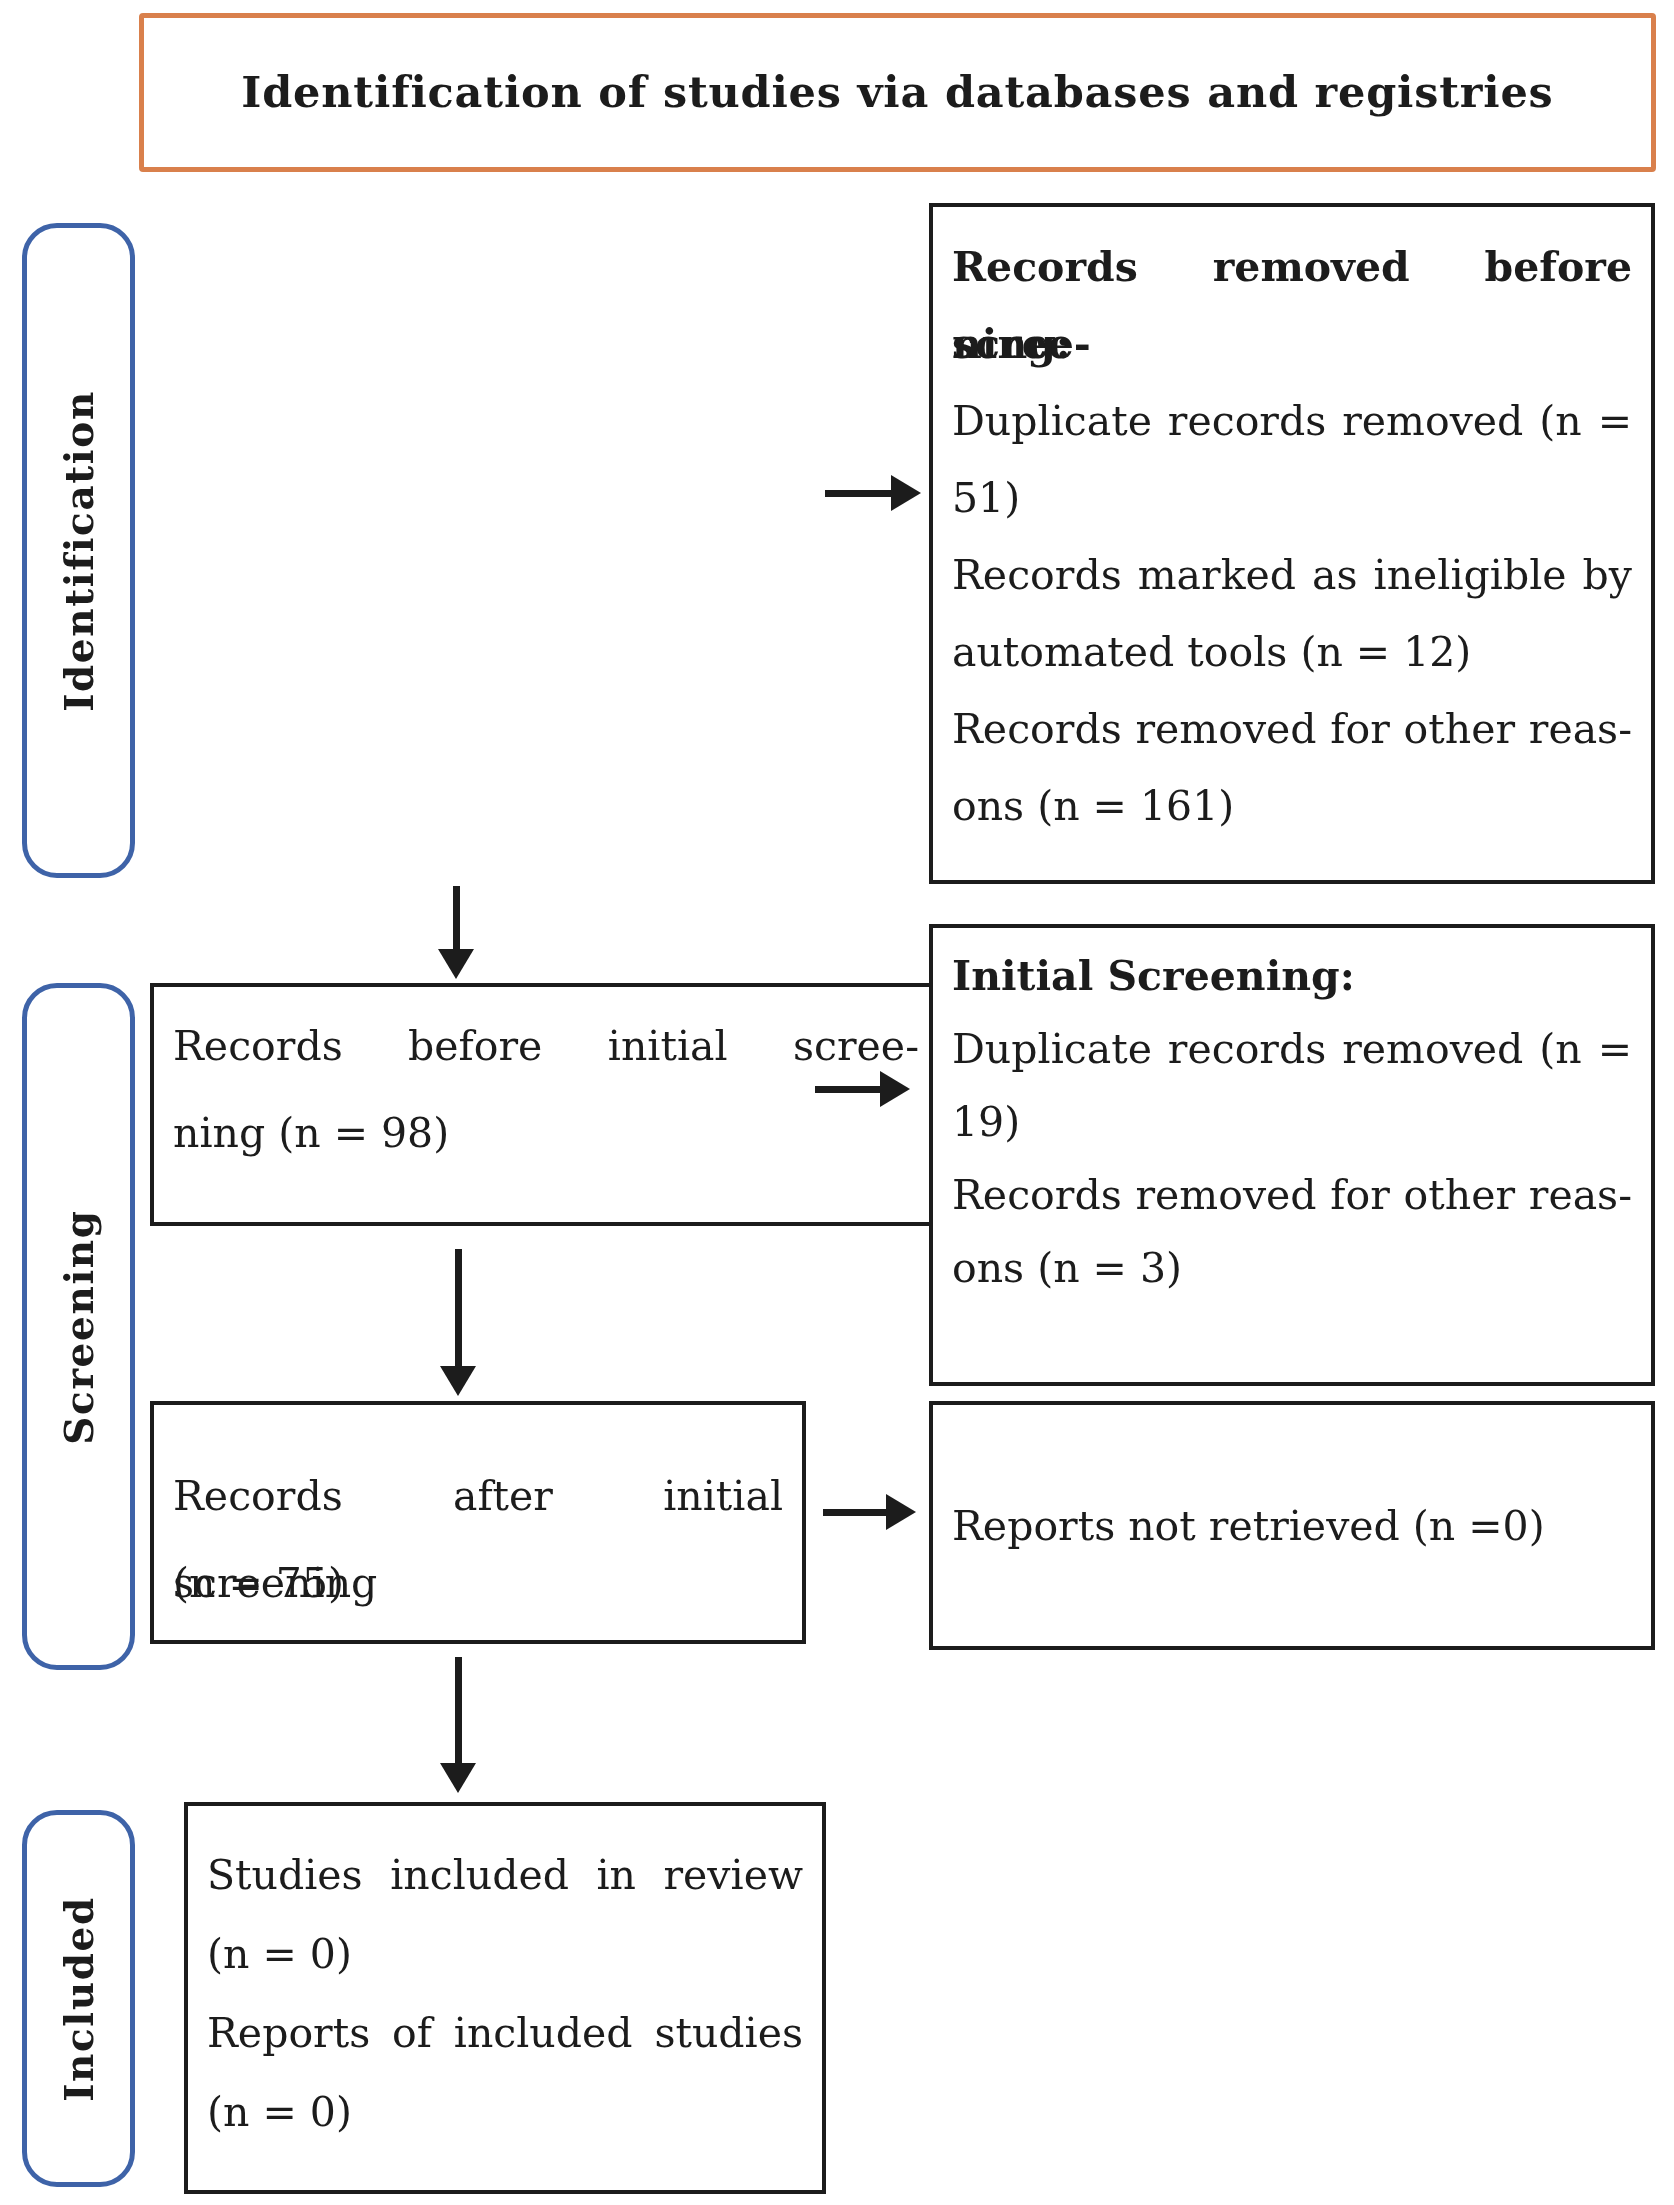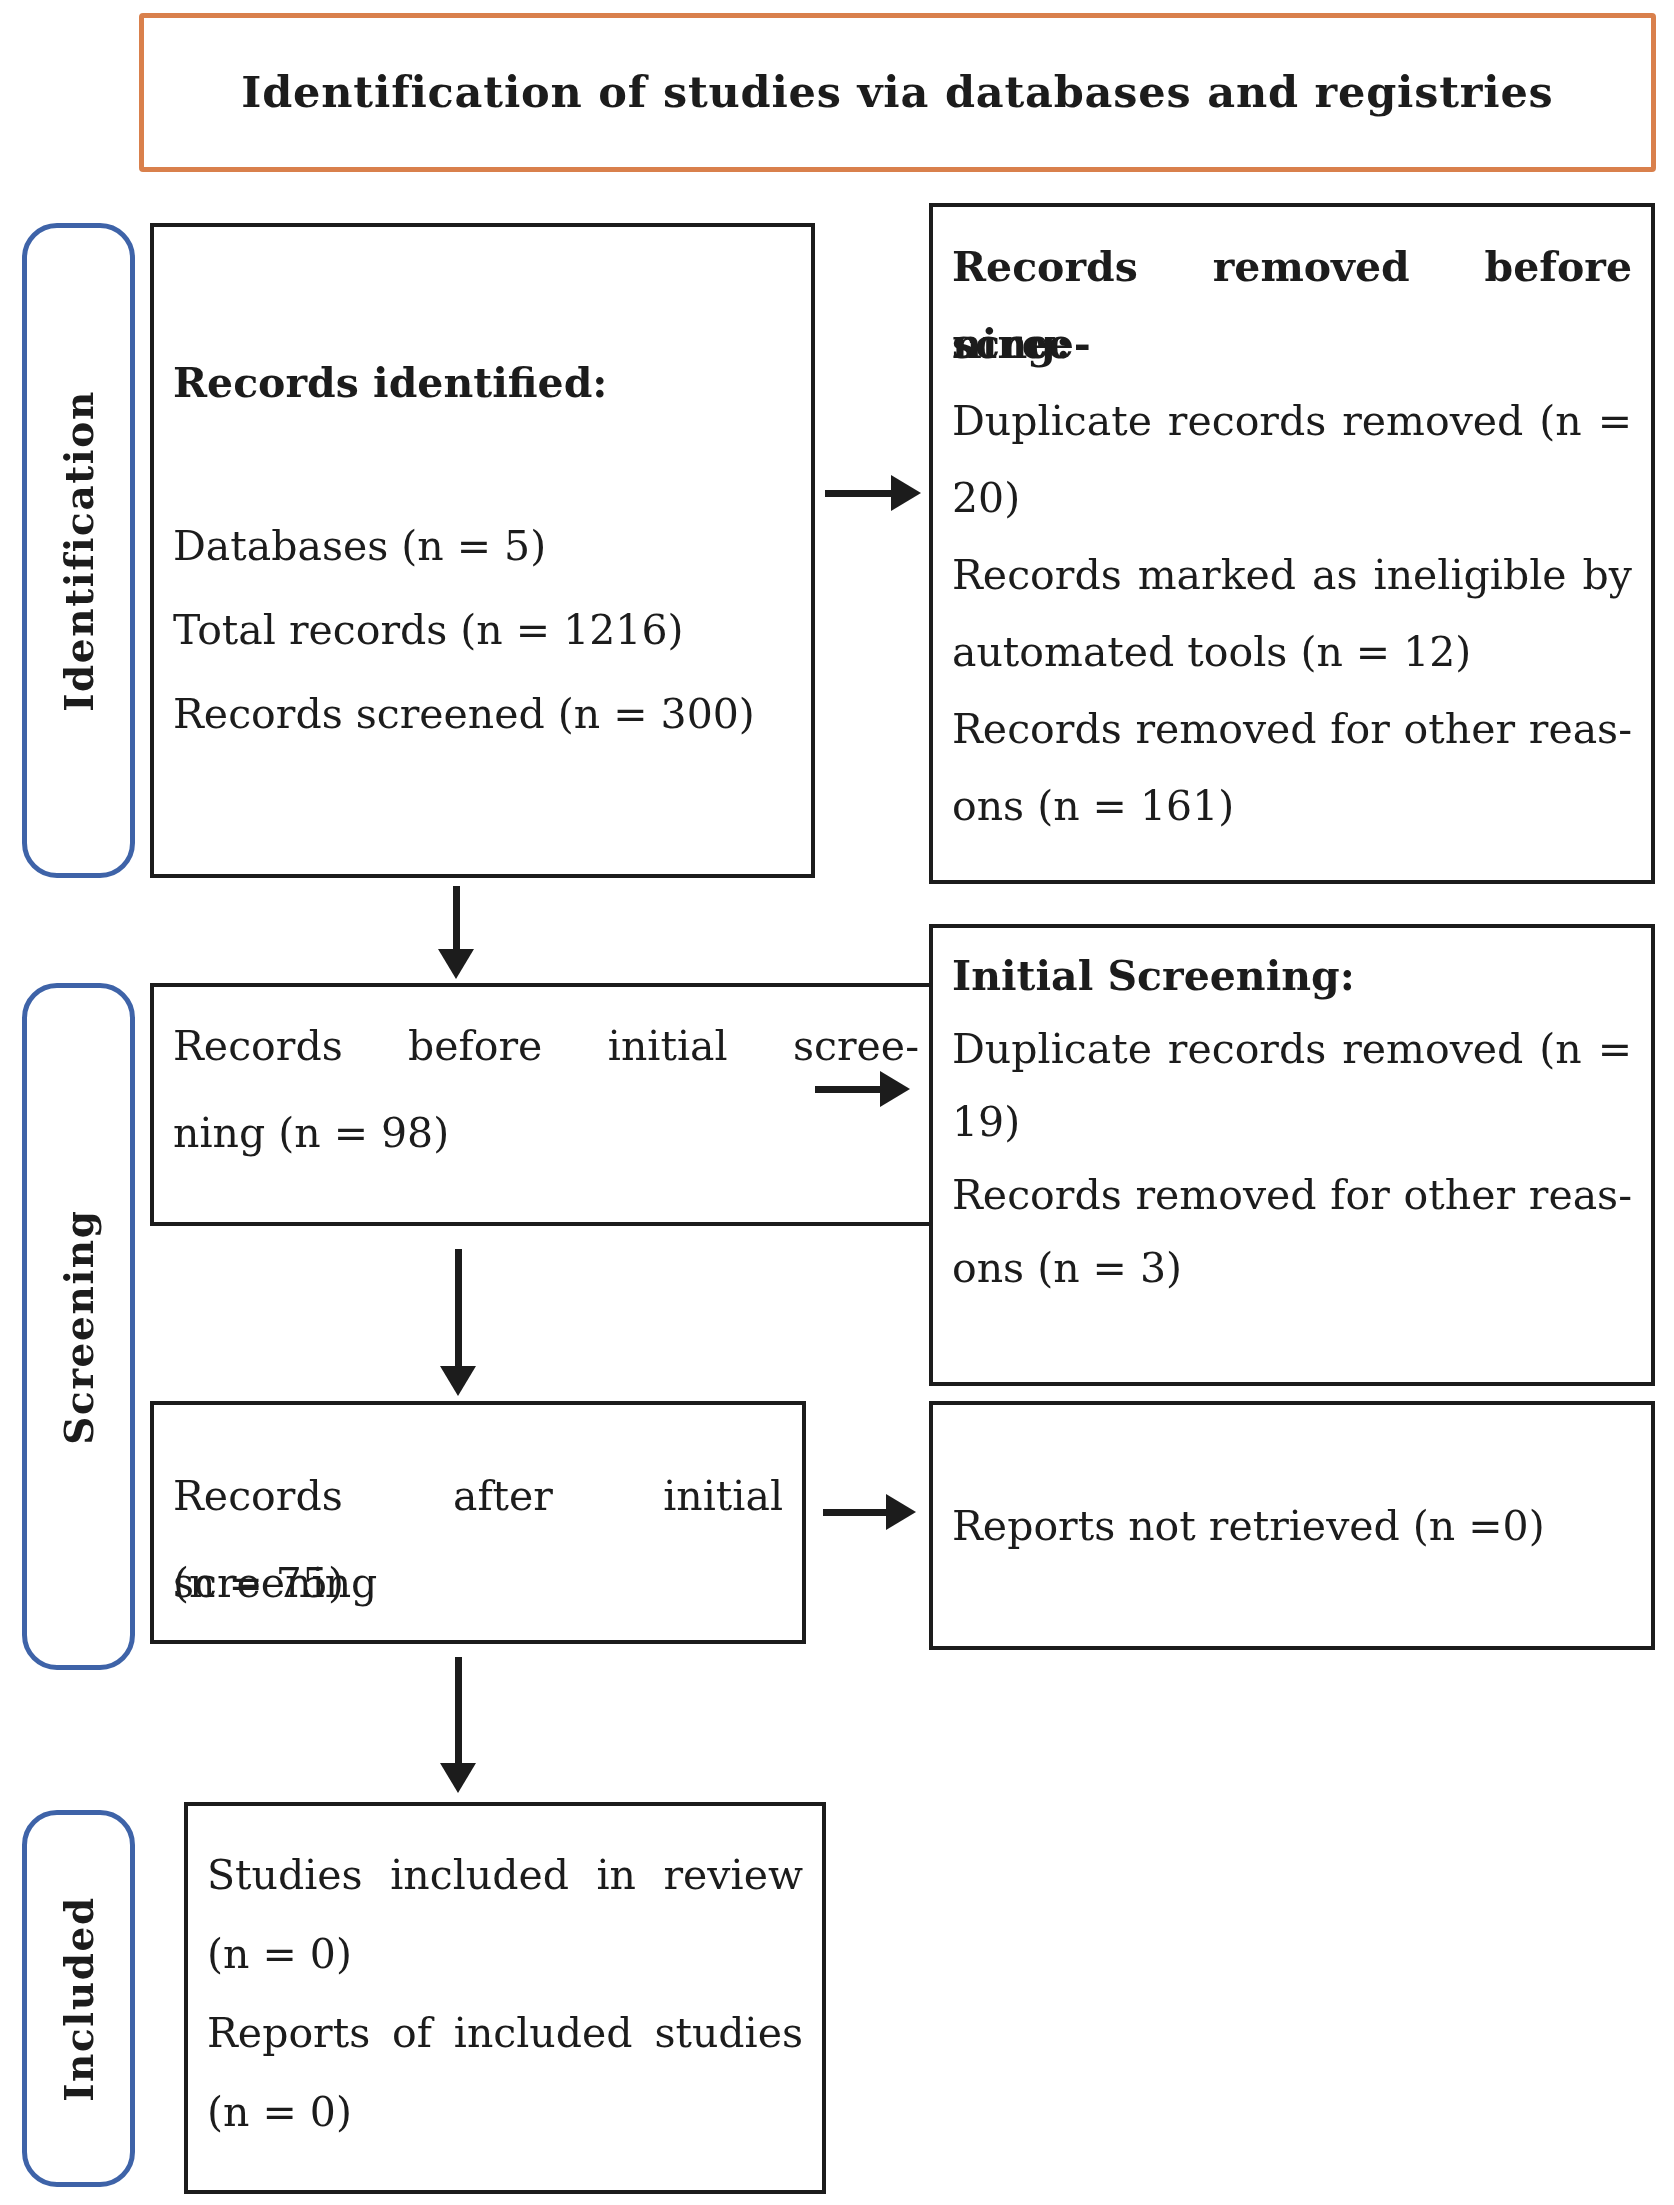--- a/index.html
+++ b/index.html
@@ -59,33 +59,26 @@
   <div class="pill" style="top:223px; height:655px;">
     <div class="vlabel">Identification</div>
   </div>
   <div class="pill" style="top:983px; height:687px;">
     <div class="vlabel">Screening</div>
   </div>
   <div class="pill" style="top:1810px; height:377px;">
     <div class="vlabel">Included</div>
   </div>
 
-  <div class="box pad" style="left:150px; top:223px; width:665px; height:655px; padding-top:114px;">
-    <div class="line bold">Records identified:</div>
-    <div class="spacer"></div>
-    <div class="line">Databases (n = 5)</div>
-    <div class="line">Total records (n = 1216)</div>
-    <div class="line">Records screened (n = 300)</div>
-  </div>
 
   <div class="box pad" style="left:929px; top:203px; width:726px; height:681px; padding-top:22px;">
     <div class="rline bold jl">Records removed before scree-</div>
     <div class="rline bold">ning:</div>
     <div class="rline jl">Duplicate records removed (n =</div>
-    <div class="rline">20)</div>
+    <div class="rline">51)</div>
     <div class="rline jl">Records marked as ineligible by</div>
     <div class="rline">automated tools (n = 12)</div>
     <div class="rline jl">Records removed for other reas-</div>
     <div class="rline">ons (n = 161)</div>
   </div>
 
   <div class="box pad" style="left:150px; top:983px; width:792px; height:243px; padding-top:16px;">
     <div class="b2line jl">Records before initial scree-</div>
     <div class="b2line">ning (n = 98)</div>
   </div>

